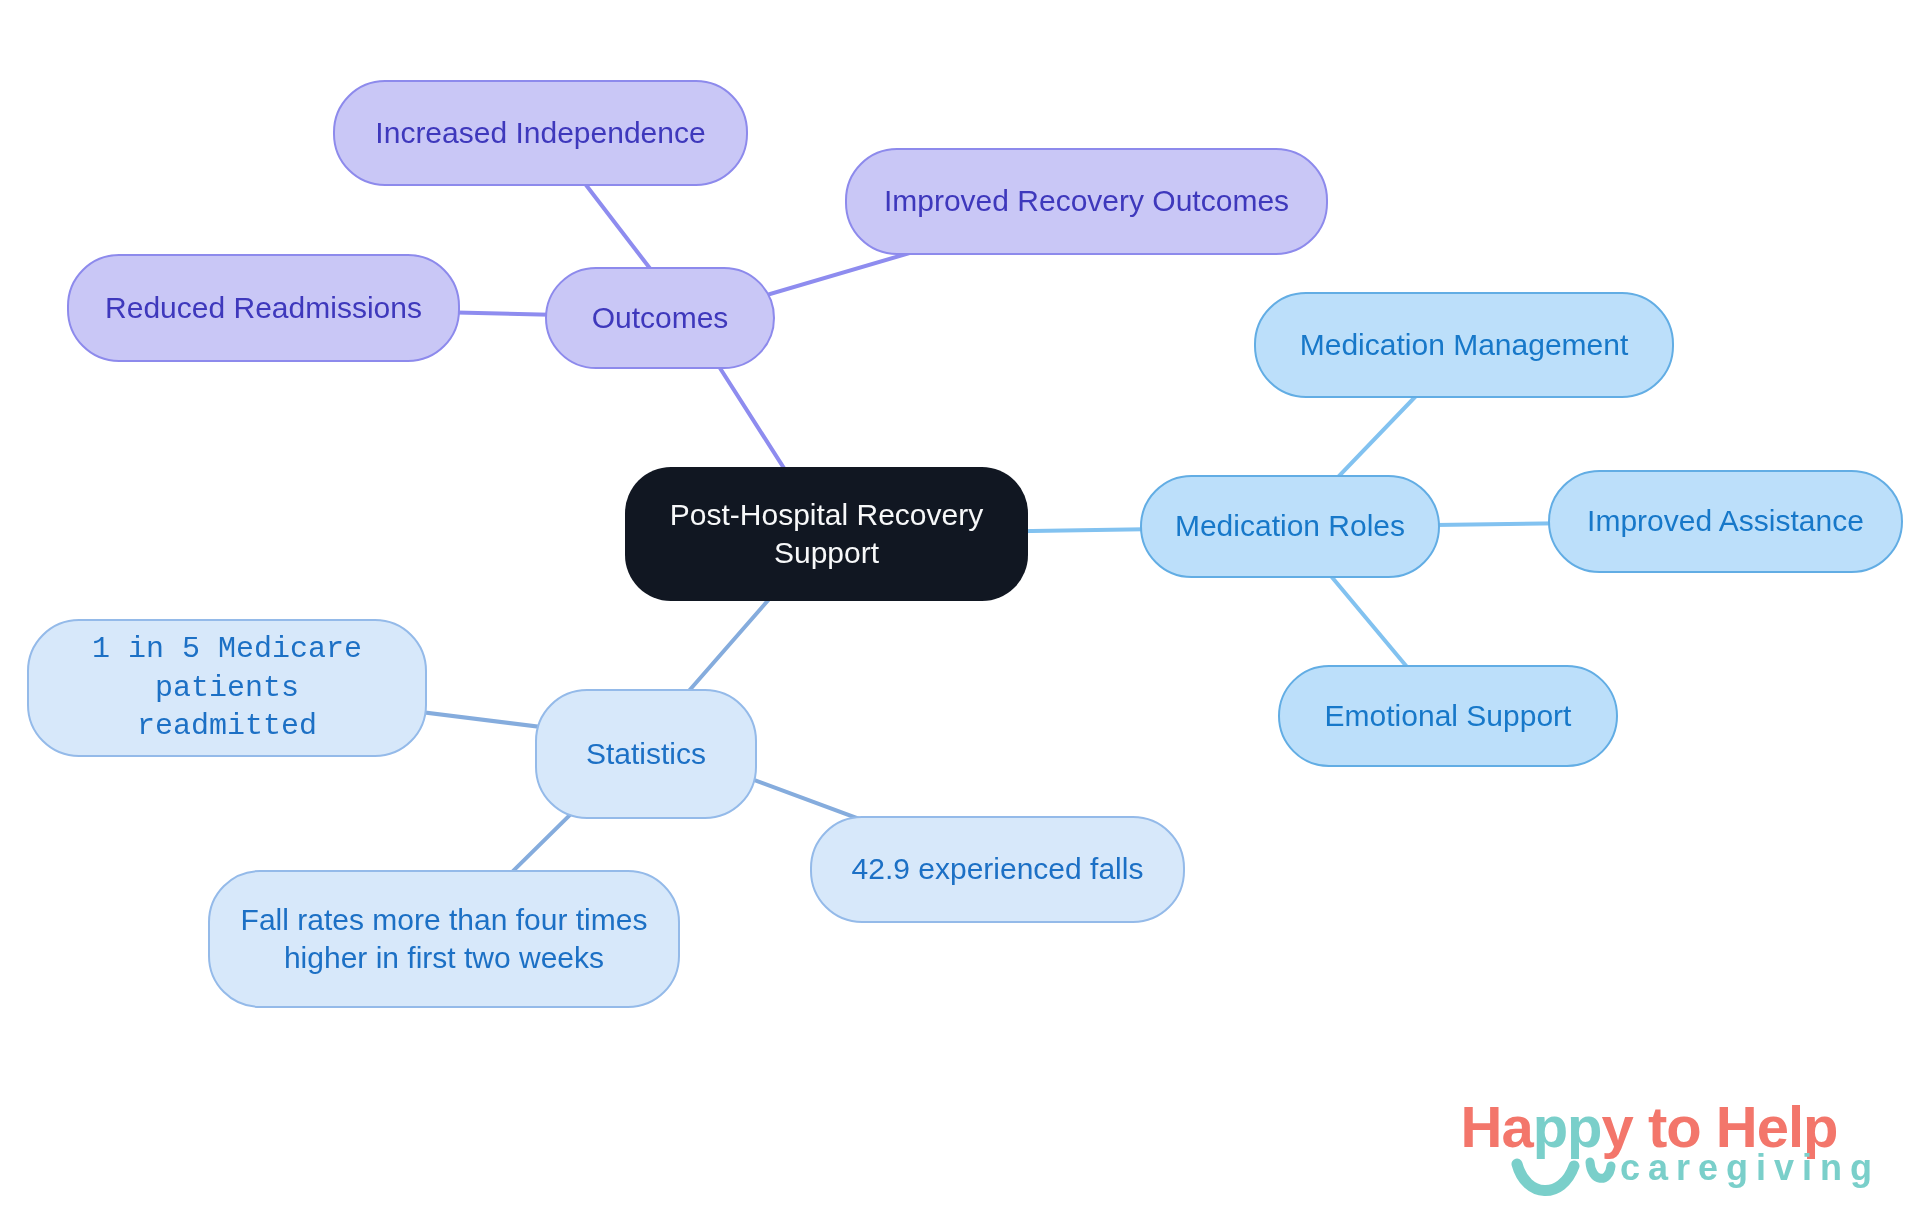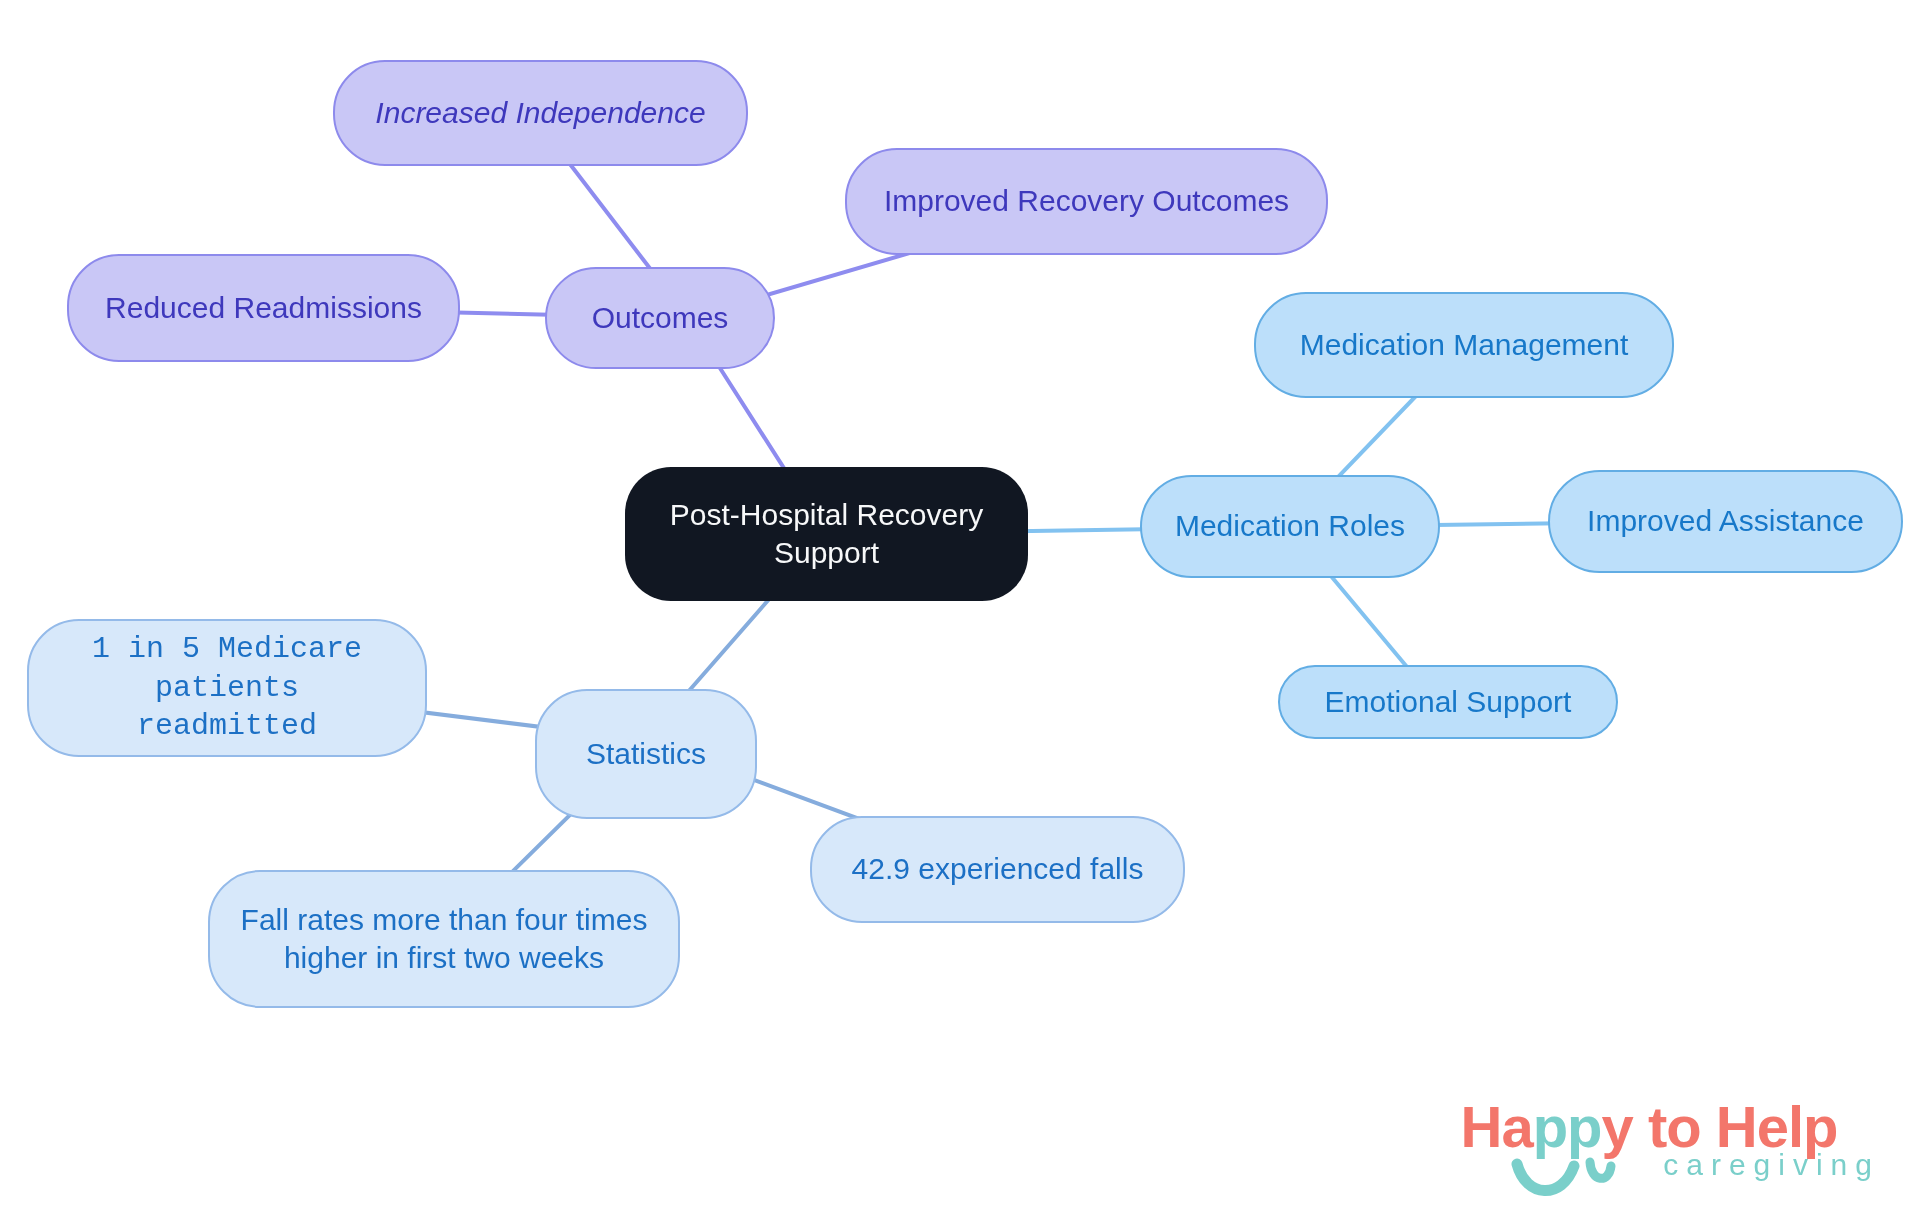--- a/index.html
+++ b/index.html
@@ -64,27 +64,27 @@
   }
   .node.lightblue {
     background: var(--lightblue-fill, #D7E8FA);
     border: 2px solid var(--lightblue-border, #94BAE9);
     color: var(--lightblue-text, #1C70C5);
   }
 
   
   .n-central    { left: 625px;  top: 467px; width: 403px; height: 134px; }
   .n-outcomes   { left: 545px;  top: 267px; width: 230px; height: 102px; }
-  .n-incind     { left: 333px;  top: 60px;  width: 415px; height: 106px; font-style: italic; }
+  .n-incind     { left: 333px;  top: 80px;  width: 415px; height: 106px; }
   .n-imprec     { left: 845px;  top: 148px; width: 483px; height: 107px; }
   .n-redread    { left: 67px;   top: 254px; width: 393px; height: 108px; }
   .n-caregiver  { left: 1140px; top: 475px; width: 300px; height: 103px; }
   .n-medication { left: 1254px; top: 292px; width: 420px; height: 106px; }
   .n-mobility   { left: 1548px; top: 470px; width: 355px; height: 103px; }
-  .n-emotional  { left: 1278px; top: 665px; width: 340px; height: 74px; }
+  .n-emotional  { left: 1278px; top: 665px; width: 340px; height: 102px; }
   .n-statistics { left: 535px;  top: 689px; width: 222px; height: 130px; }
   .n-medicare   { left: 27px;   top: 619px; width: 400px; height: 138px; font-family: Liberation Mono, monospace; }
   .n-fallrates  { left: 208px;  top: 870px; width: 472px; height: 138px; }
   .n-falls42    { left: 810px;  top: 816px; width: 375px; height: 107px; }
 
   
   .logo {
     position: absolute;
     left: 1418px;
     top: 1098px;
@@ -102,22 +102,22 @@
   }
   .logo .coral { color: var(--logo-coral, #F3766B); }
   .logo .teal  { color: var(--logo-teal, #7ACFCA); }
   .logo-smile {
     position: absolute;
     left: 92px;
     top: 58px;
   }
   .logo-subtitle {
     margin-top: -8px;
-    font-size: 30px;
-    font-weight: 400;
+    font-size: 36px;
+    font-weight: 700;
     letter-spacing: 8px;
     text-align: right;
     color: var(--logo-teal, #7ACFCA);
     line-height: 1.1;
   }
 </style>
 </head>
 <body>
 
 <div class="canvas">

